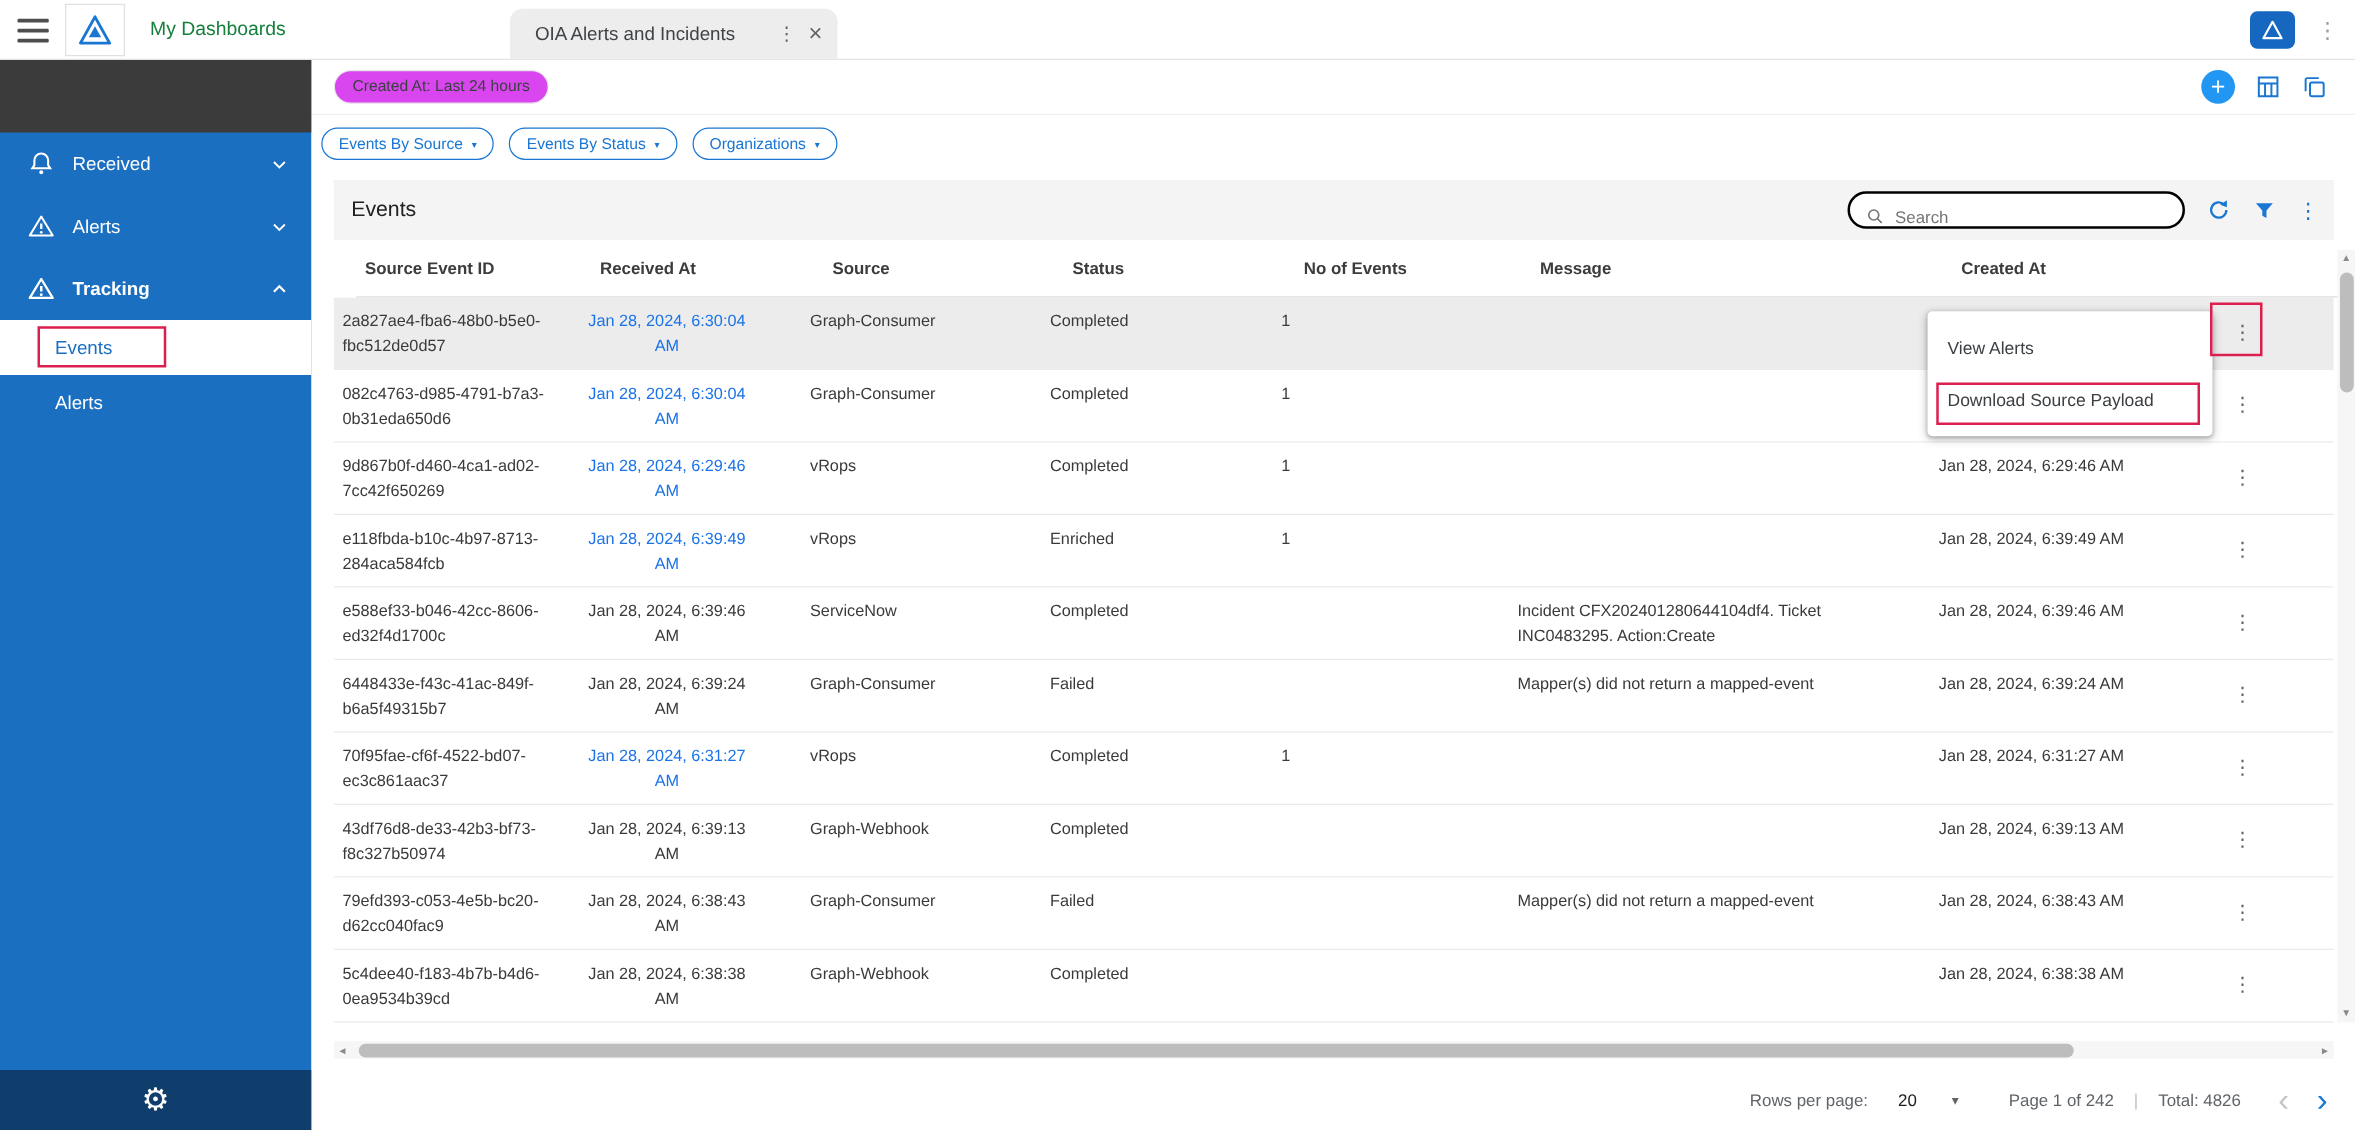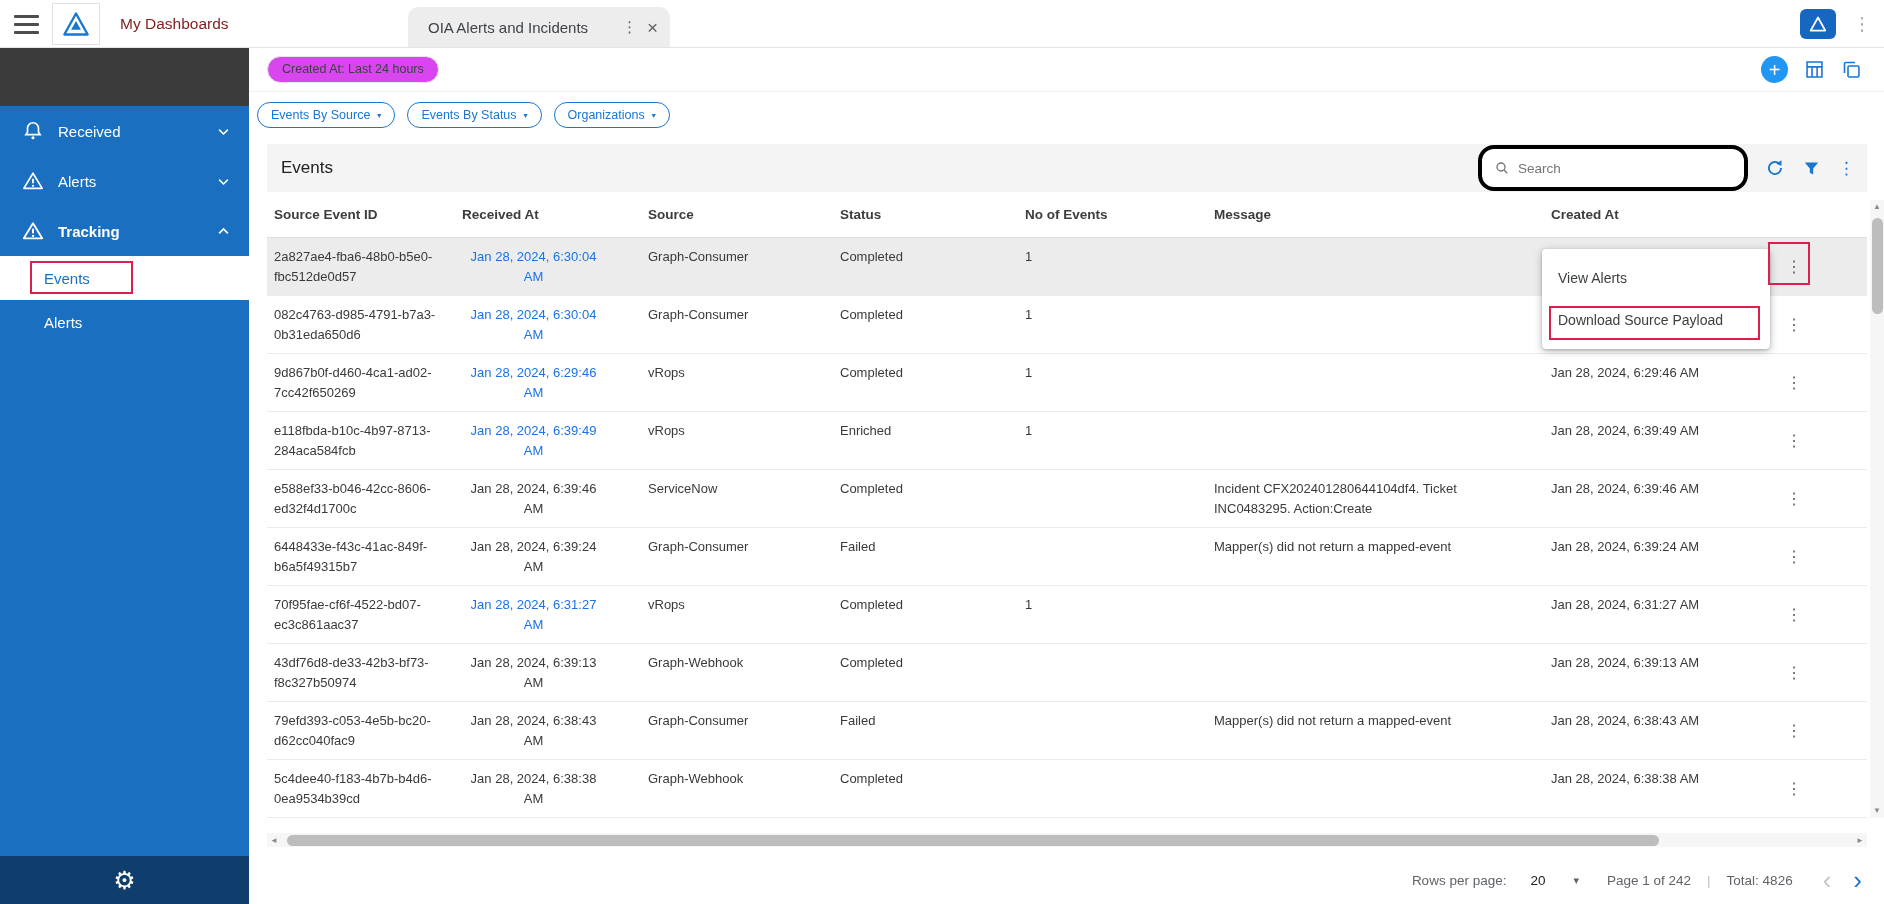--- a/index.html
+++ b/index.html
@@ -7,21 +7,21 @@
     font-family:"Liberation Sans", sans-serif; position:relative; }
 
   
   .topbar { position:absolute; top:0; left:0; right:0; height:48px; background:#fff;
     border-bottom:1px solid #e4e4e4; z-index:6; }
   .hamburger { position:absolute; left:14px; top:15px; width:25px; cursor:pointer; }
   .hamburger span { display:block; height:3px; background:#4d4d4d; margin-bottom:5px; border-radius:1px; }
   .logo-tile { position:absolute; left:52px; top:3px; width:48px; height:42px; background:#fff;
     border:1px solid #e0e0e0; display:flex; align-items:center; justify-content:center; }
   .my-dashboards { position:absolute; left:120px; top:0; height:48px; line-height:48px;
-    color:#7f1d1d; font-size:15.5px; cursor:pointer; }
+    color:#15803d; font-size:15.5px; cursor:pointer; }
   .tab { position:absolute; left:408px; bottom:0; height:40px; width:262px; background:#ededed;
     border-radius:10px 10px 0 0; display:flex; align-items:center; padding:0 12px 0 20px; gap:10px; }
   .tab-label { flex:1; font-size:15px; color:#3f4347; white-space:nowrap; }
   .tab-kebab { color:#5f6368; font-size:15px; cursor:pointer; }
   .tab-close { color:#5f6368; font-size:19px; cursor:pointer; line-height:1; }
   .topbar-logo-right { position:absolute; right:48px; top:9px; width:36px; height:30px;
     background:#1667c0; border-radius:6px; display:flex; align-items:center; justify-content:center; }
   .topbar-kebab-right { position:absolute; right:13px; top:13px; color:#9aa0a6; font-size:18px; cursor:pointer; }
 
   
@@ -56,31 +56,31 @@
     align-items:center; gap:12px; padding-left:8px; }
   .pill { border:1px solid var(--accent-blue,#1976d2); color:var(--accent-blue,#1976d2); background:#fff;
     border-radius:14px; height:26px; display:flex; align-items:center; padding:0 13px; font-size:12.5px;
     gap:7px; cursor:pointer; }
   .pill-caret { font-size:8px; }
 
   .events-band { position:absolute; top:96px; left:18px; width:1600px; height:48px; background:#f4f4f5;
     display:flex; align-items:center; padding:0 12px 0 14px; }
   .events-title { font-size:17px; color:#212121; }
   .band-right { margin-left:auto; display:flex; align-items:center; gap:17px; }
-  .search-box { width:270px; height:46px; border:4px solid #000000; border-radius:16px; background:#fff;
-    display:flex; align-items:center; padding:0 12px; gap:8px; }
+  .search-box { width:270px; height:30px; border:2px solid #000000; border-radius:16px; background:#fff;
+    display:flex; align-items:flex-end; padding:0 12px; gap:8px; }
   .search-box input { border:none; outline:none; flex:1; font-size:13.5px; color:#333; background:transparent;
     font-family:"Liberation Sans", sans-serif; }
   .search-box input::placeholder { color:#757575; }
   .band-icon { cursor:pointer; display:flex; }
   .band-kebab { color:var(--accent-blue,#1976d2); font-size:17px; cursor:pointer; }
 
   
   .thead, .trow { display:grid; grid-template-columns:188px 186px 192px 185px 189px 337px 220px 1fr; }
-  .thead { position:absolute; top:144px; left:18px; width:1600px; height:46px; align-items:center;
+  .thead { position:absolute; top:144px; left:36px; width:1600px; height:46px; align-items:center;
     border-bottom:1px solid #dedede; font-weight:bold; font-size:13.5px; color:#3c3c3c; }
   .th { padding-left:7px; }
   .tbody { position:absolute; top:190px; left:18px; width:1600px; height:592px; overflow:hidden; }
   .trow { border-bottom:1px solid #ebebeb; font-size:13px; color:#3a3a3a; min-height:52px;
     align-items:start; }
   .trow.highlight { background:#ececec; }
   .td { padding:9px 16px 9px 7px; line-height:1.5; overflow-wrap:anywhere; }
   .received-cell { padding-right:36px;text-align:center; }
   .link { color:var(--link-blue,#1a73e8); cursor:pointer; }
   .action-cell { align-self:stretch; display:flex; align-items:center; padding:0 0 0 14px; }
@@ -98,21 +98,21 @@
   .v-arrow { height:14px; font-size:8px; color:#8a8a8a; line-height:14px; cursor:pointer; }
   .v-track { position:relative; flex:1; width:100%; }
   .v-thumb { position:absolute; top:4px; left:1.5px; width:11px; height:96px; background:#bdbdbd;
     border-radius:6px; cursor:pointer; }
 
   
   .pagination { position:absolute; bottom:0; left:0; right:0; height:48px; display:flex;
     align-items:center; justify-content:flex-end; padding-right:22px; font-size:13.5px; color:#5f6368; }
   .rpp-value { color:#212121; margin-left:24px; cursor:pointer; }
   .rpp-caret { margin-left:28px; margin-right:28px; color:#5f6368; font-size:11px; cursor:pointer; }
-  .page-info { margin-right:16px; }
+  .page-info { margin-right:16px;margin-left:12px; }
   .sep { color:#c0c0c0; margin-right:16px; }
   .total { margin-right:30px; }
   .pg-prev { font-size:26px; color:#c5c5c5; margin-right:22px; cursor:default; line-height:1; }
   .pg-next { font-size:26px; color:var(--accent-blue,#1976d2); cursor:pointer; line-height:1; }
 
   
   .context-menu { position:absolute; left:1542px; top:249px; width:228px; background:#fff;
     border-radius:4px; box-shadow:0 1px 3px rgba(0,0,0,.2), 0 2px 8px rgba(0,0,0,.25);
     padding:8px 0; z-index:20; }
   .menu-item { height:42px; display:flex; align-items:center; padding:0 16px; font-size:14px;

